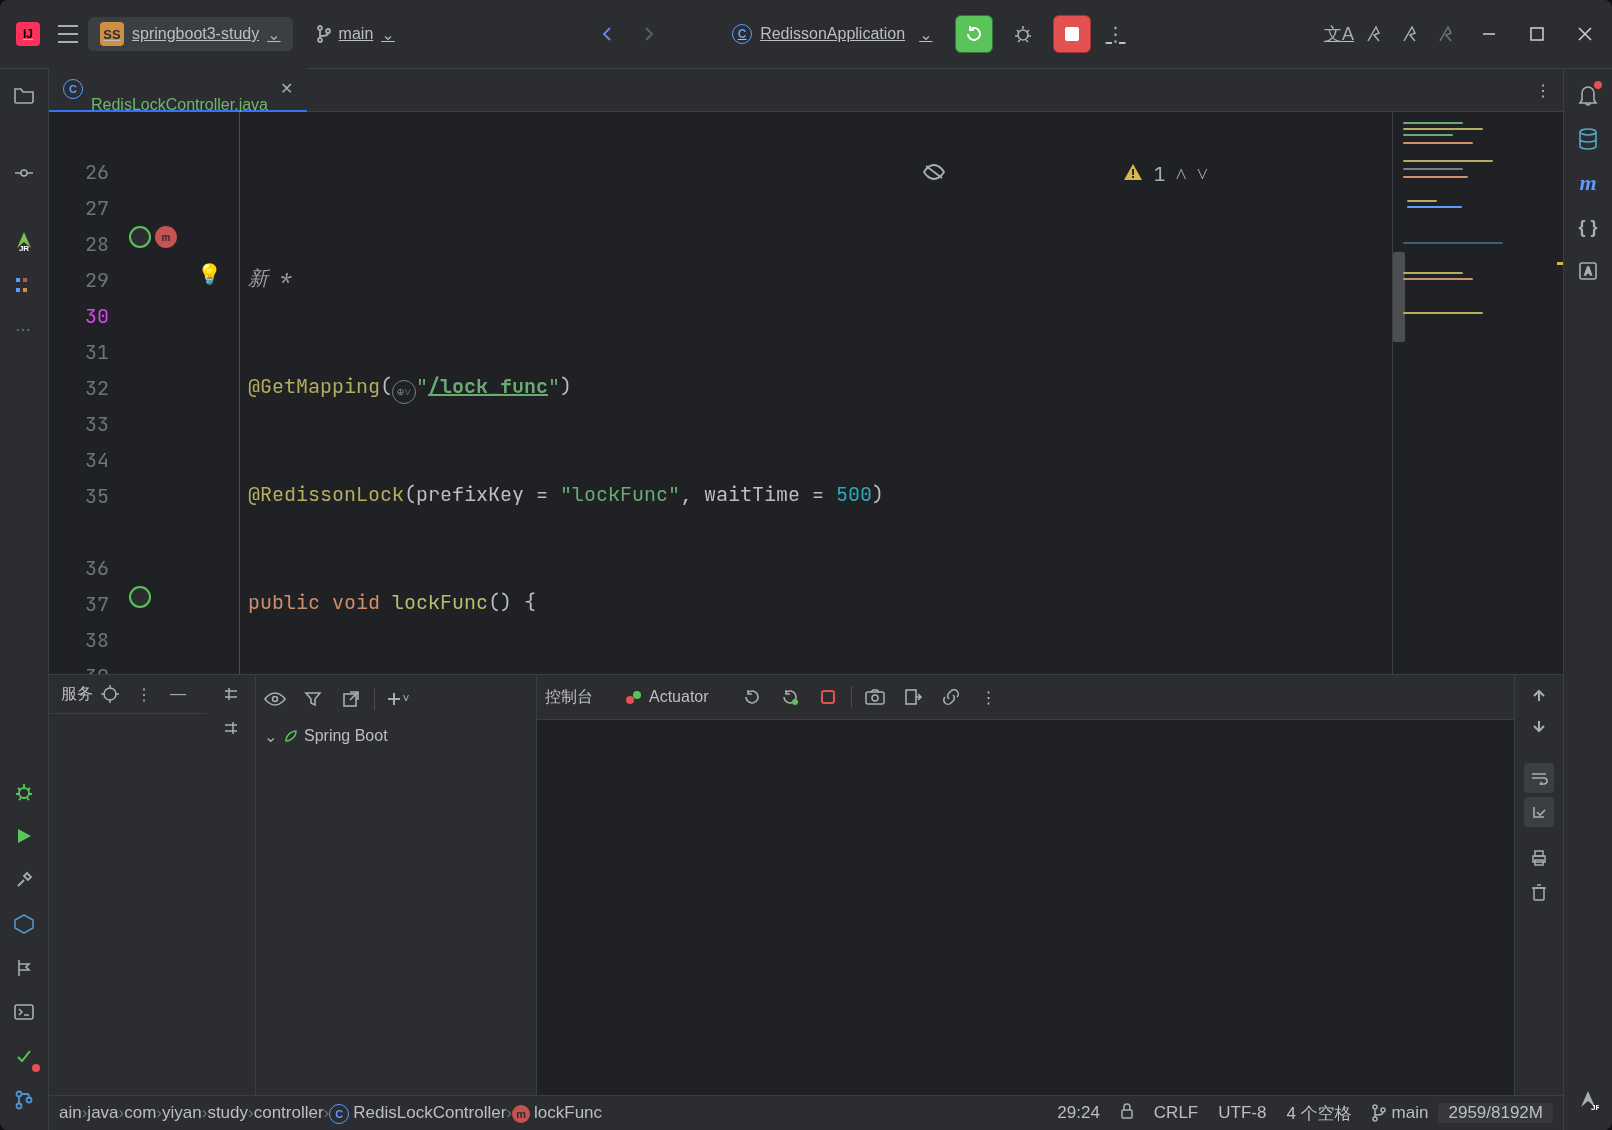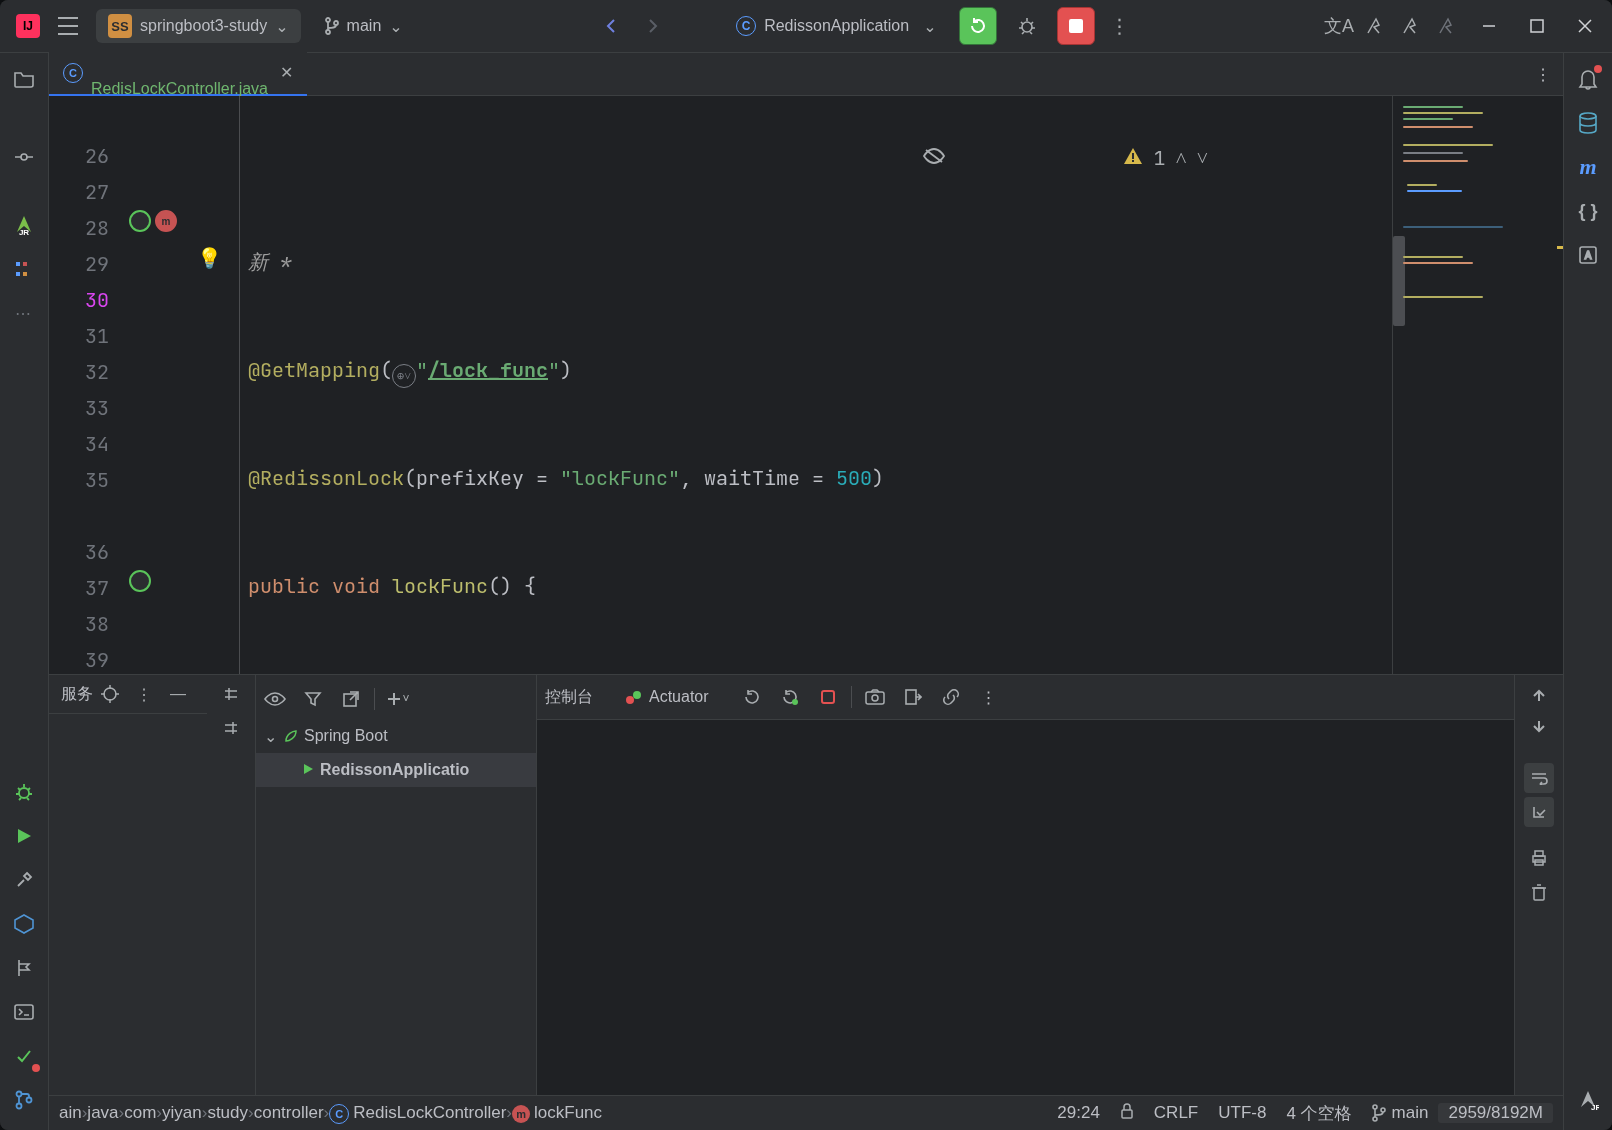--- a/index.html
+++ b/index.html
@@ -26,26 +26,26 @@
     --method:#c77dbb;
     --ann:#b3ae60;
     --run-green:#5ac45a;
     --stop-red:#e35151;
     --tab-active:#343638;
   }
   html,body{margin:0;padding:0;width:1612px;height:1130px;background:#0d0f11;overflow:hidden;}
   body{font-family:"Segoe UI",Arial,sans-serif;color:var(--text);font-size:16px;}
   .window{width:1612px;height:1130px;background:var(--bg-dark);display:flex;flex-direction:column;border-radius:8px;overflow:hidden;}
   
-  .titlebar{height:52px;background:var(--bg);display:flex;align-items:center;padding:0 4px;border-bottom:1px solid var(--border);}
+  .titlebar{height:52px;background:var(--bg);display:flex;align-items:center;padding:8px 4px;border-bottom:1px solid var(--border);text-decoration:underline;}
   .titlebar .logo{width:40px;height:40px;display:flex;align-items:center;justify-content:center;margin-left:4px;}
   .titlebar .logo-box{width:24px;height:24px;background:#fe315d;border-radius:4px;display:flex;align-items:center;justify-content:center;font-size:12px;font-weight:bold;color:#000;}
   .hamburger{width:40px;height:40px;display:flex;align-items:center;justify-content:center;cursor:pointer;}
   .hamburger svg{stroke:#a9adb0;}
-  .project-btn{display:flex;align-items:center;background:#3c3f41;border-radius:6px;height:34px;padding:0 12px;margin-left:8px;cursor:pointer;}
+  .project-btn{display:flex;align-items:center;background:#3c3f41;border-radius:6px;height:34px;padding:0 12px;cursor:pointer;}
   .ss-badge{width:24px;height:24px;background:#d08f42;border-radius:4px;font-size:13px;font-weight:bold;color:#2b2d30;display:flex;align-items:center;justify-content:center;margin-right:8px;}
   .project-btn .arrow,.branch-btn .arrow{margin-left:8px;color:#a9adb0;}
   .branch-btn{display:flex;align-items:center;height:34px;padding:0 12px;margin-left:12px;cursor:pointer;}
   .branch-icon{width:14px;height:18px;margin-right:8px;}
   .title-center{flex:1;display:flex;align-items:center;justify-content:center;gap:8px;}
   .nav-btn{width:34px;height:34px;display:flex;align-items:center;justify-content:center;cursor:pointer;color:#a9adb0;}
   .run-config{display:flex;align-items:center;gap:8px;height:34px;padding:0 10px;border-radius:6px;cursor:pointer;}
   .run-config .cfg-icon{width:18px;height:18px;border-radius:50%;border:1px solid #5b9cff;color:#5b9cff;display:flex;align-items:center;justify-content:center;font-size:12px;font-weight:bold;}
   .action-btn{width:36px;height:36px;display:flex;align-items:center;justify-content:center;border-radius:6px;cursor:pointer;margin-left:4px;}
   .action-run{background:var(--run-green);border:1px solid #34733a;}
@@ -470,28 +470,20 @@
                   </svg>
                 <span style="color:#a9adb0;font-size:12px;">˅</span>
               </div>
             </div>
             <div class="tree-row">
               <span class="tree-caret">⌄</span>
               <svg class="sb-leaf" viewBox="0 0 14 14" fill="none" stroke="#5ac45a" stroke-width="1.5">
                   <path d="M2 12C2 5 9 2 12 2c0 7-7 10-10 10z"></path>
                 </svg>
               <span>Spring Boot</span>
-            </div>
-            <div class="tree-row sel" style="padding-left:46px;font-weight:600;">
-              <span class="tree-play">
-                <svg width="12" height="12" viewBox="0 0 12 12" fill="#5ac45a">
-                    <path d="M2 1l9 5-9 5z"></path>
-                  </svg>
-              </span>
-              <span>RedissonApplicatio</span>
             </div>
           </div>
 
           <div style="flex:1;display:flex;flex-direction:column;">
             <div class="services-toolbar">
               <span class="tab-text">控制台</span>
               <span style="width:16px"></span>
               <span style="display:flex;align-items:center;gap:6px;">
                 <svg width="18" height="18" viewBox="0 0 18 18">
                     <circle cx="5" cy="12" r="4" fill="#e35151"></circle>

